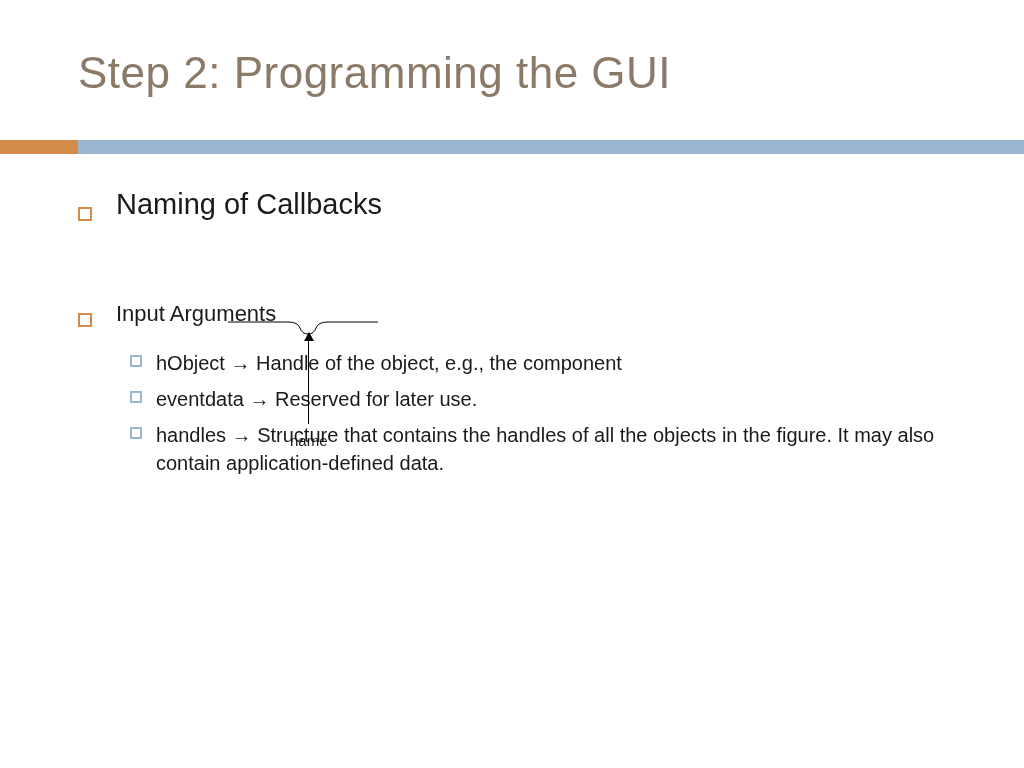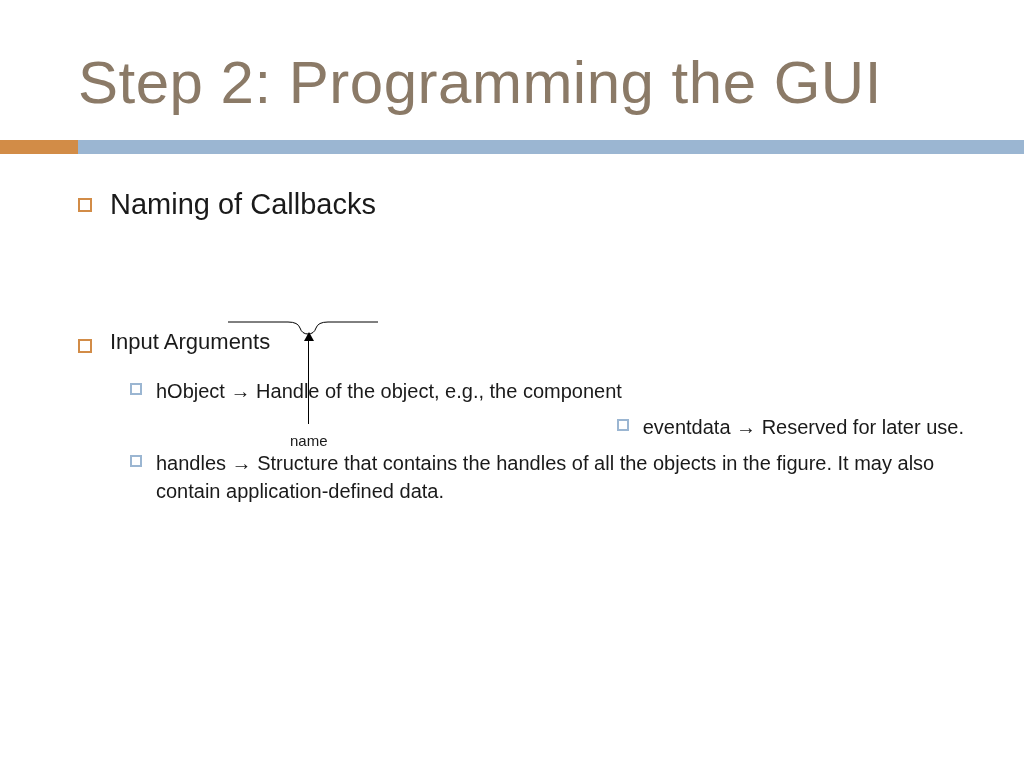--- a/index.html
+++ b/index.html
@@ -9,21 +9,21 @@
     background: #ffffff;
     font-family: "Century Gothic", "Segoe UI", Arial, sans-serif;
     color: #1a1a1a;
     position: relative;
     overflow: hidden;
   }
   .title {
     position: absolute;
     top: 48px;
     left: 78px;
-    font-size: 60px;
+    font-size: 44px;
     font-weight: 400;
     color: #8b7a67;
     letter-spacing: 0.5px;
   }
   .ruler {
     position: absolute;
     top: 140px;
     left: 0;
     width: 100%;
     height: 14px;
@@ -40,22 +40,23 @@
     background: #9bb6d2;
   }
   .content {
     position: absolute;
     top: 188px;
     left: 78px;
     right: 60px;
   }
   .li-1 {
     display: flex;
-    align-items: flex-start;
+    align-items: flex-end;
     margin-bottom: 0;
+    gap: 6px;
   }
   .sq-lg {
     display: inline-block;
     width: 14px;
     height: 14px;
     border: 2px solid #d28c47;
     margin-right: 18px;
     margin-top: 10px;
     flex-shrink: 0;
   }
@@ -145,33 +146,33 @@
 </div>
 
 <div class="content">
 
   <div class="li-1">
     <span class="sq-lg"></span>
     <span class="txt-lg">Naming of Callbacks</span>
   </div>
 
 
-  <div class="li-1 li-1b" style="margin-top: 108px;">
+  <div class="li-1 li-1b" style="margin-top: 80px;">
     <span class="sq-lg"></span>
     <span class="txt-sm">Input Arguments</span>
   </div>
 
   <div class="li-2" style="margin-top:22px;">
     <span class="sq-sm"></span>
     <span class="txt-md">
       <span>hObject</span><span class="arrow-glyph"> → </span><span>Handle of the object, e.g., the component</span>
     </span>
   </div>
 
-  <div class="li-2" style="margin-top:8px;justify-content:flex-end;">
+  <div class="li-2" style="margin-top:8px;">
     <span class="sq-sm"></span>
     <span class="txt-md">
       <span>eventdata</span><span class="arrow-glyph"> → </span><span>Reserved for later use.</span>
     </span>
   </div>
 
   <div class="li-2" style="margin-top:8px;">
     <span class="sq-sm"></span>
     <span class="txt-md">
       <span>handles</span><span class="arrow-glyph"> → </span><span>Structure that contains the handles of all the objects in the figure. It may also contain application-defined data.</span>

